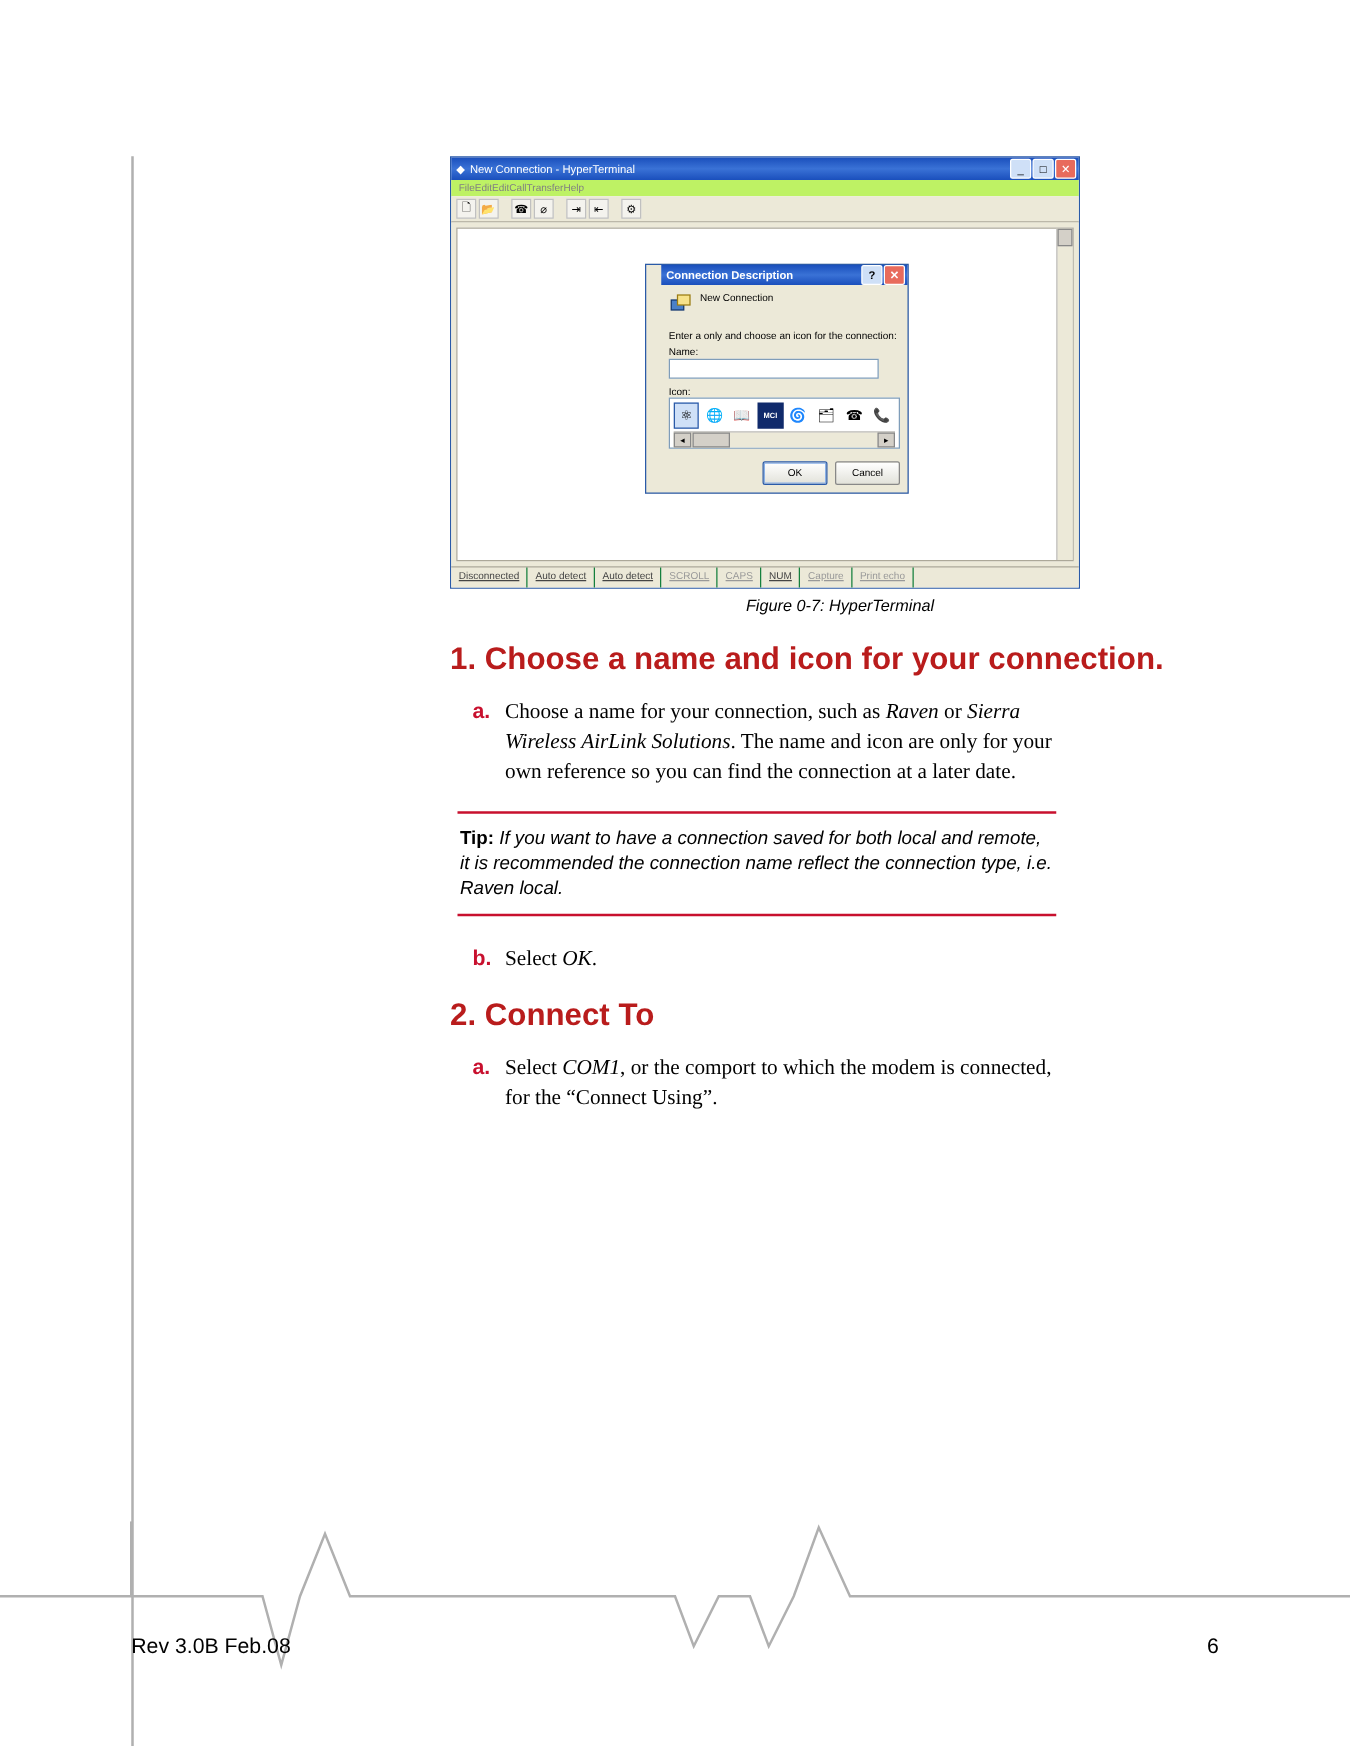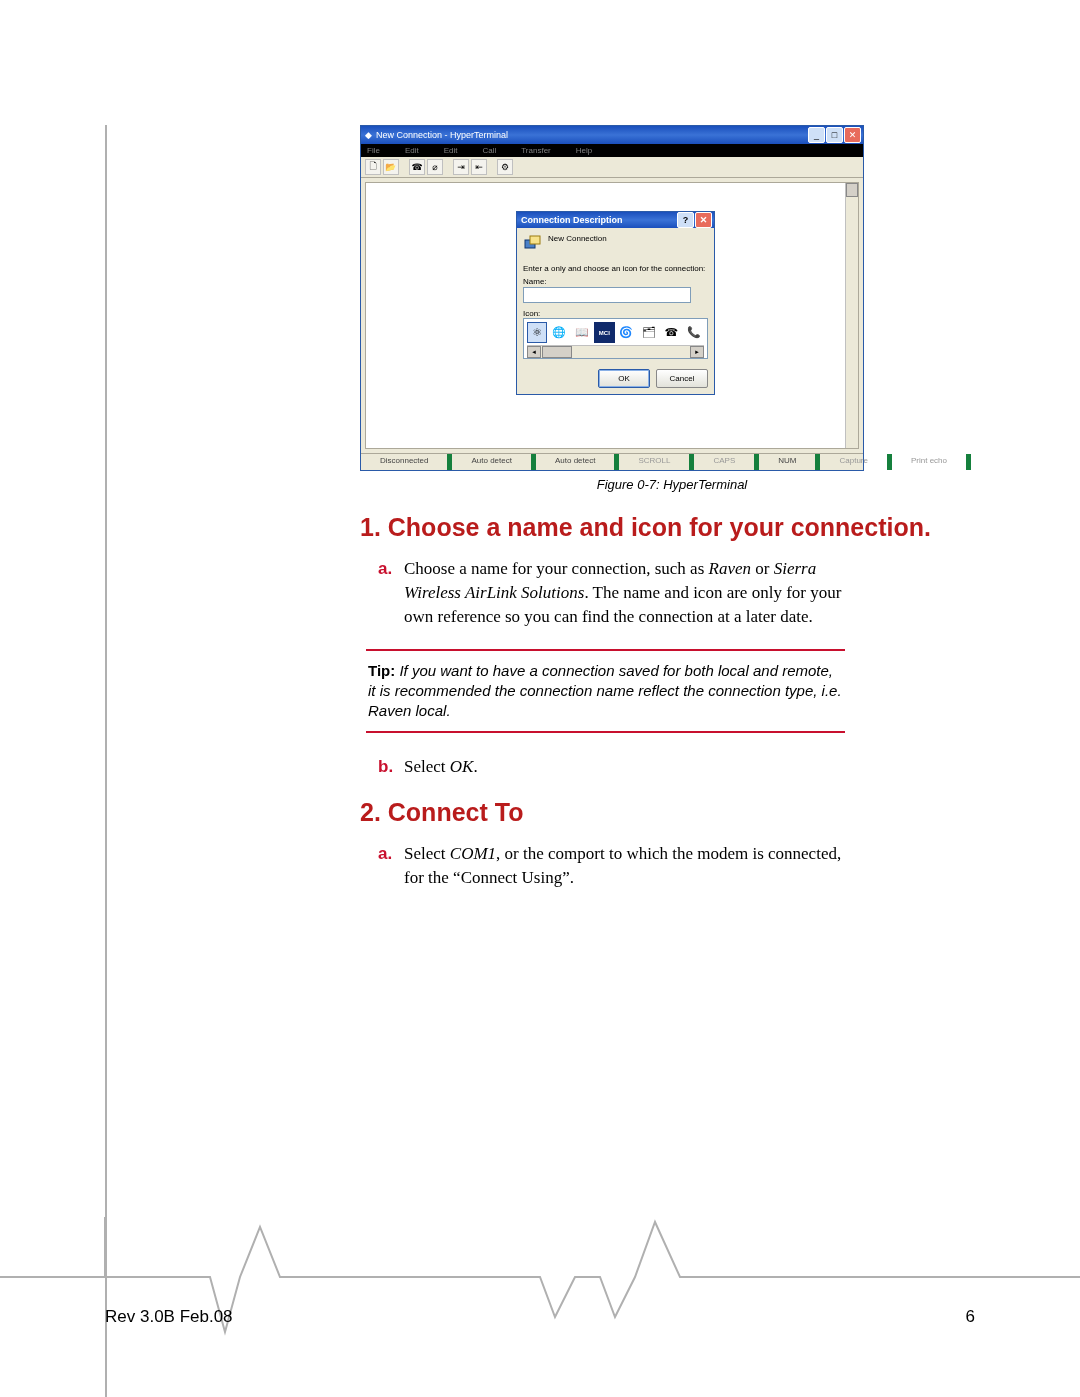--- a/index.html
+++ b/index.html
@@ -59,22 +59,22 @@
     width: 15px; height: 14px;
     background: #cfe0f7;
     color: #000;
     border: 1px solid #fff;
     border-radius: 2px;
     display:flex; align-items:center; justify-content:center;
     font-size: 9px; line-height: 1;
   }
   .ht-btn.close { background:#e86b5c; color:#fff;}
   .ht-menubar {
-    background: #000000;
-    display:flex; gap:25px;
+    background: #bef264;
+    display:flex; gap:0;
     padding: 2px 6px;
     font-size: 8px;
     color: #808080;
   }
   .ht-toolbar {
     background: #ece9d8;
     padding: 2px 4px;
     border-bottom: 1px solid #aca899;
     display:flex; gap:2px;
   }
@@ -106,36 +106,38 @@
   }
   .ht-statusbar {
     background:#ece9d8;
     border-top:1px solid #aca899;
     display:flex;
     font-size:8px;
     color:#444;
     height:16px;
   }
   .ht-statusbar div {
-    border-right:5px solid #15803d;
-    padding: 2px 19px;
+    border-right:1px solid #15803d;
+    padding: 2px 6px;
     white-space:nowrap;
+    text-decoration:underline;
   }
   .ht-statusbar .dim { color:#999; }
 
   
   .cd-dialog {
     position: absolute;
     left: 150px;
     top: 28px;
     width: 197px;
     border: 1px solid #2a5aa8;
     background: #ece9d8;
     font-family: Tahoma, Arial, sans-serif;
     font-size: 8px;
+    padding-left: 12px;
   }
   .cd-titlebar {
     height: 16px;
     background: linear-gradient(to bottom, #1a4fbc 0%, #3a72d6 50%, #1a4fbc 100%);
     color:#fff;
     display:flex; justify-content:space-between; align-items:center;
     padding: 0 2px 0 4px;
     font-size: 9px; font-weight:bold;
   }
   .cd-titlebar-btns { display:flex; gap:1px;}

